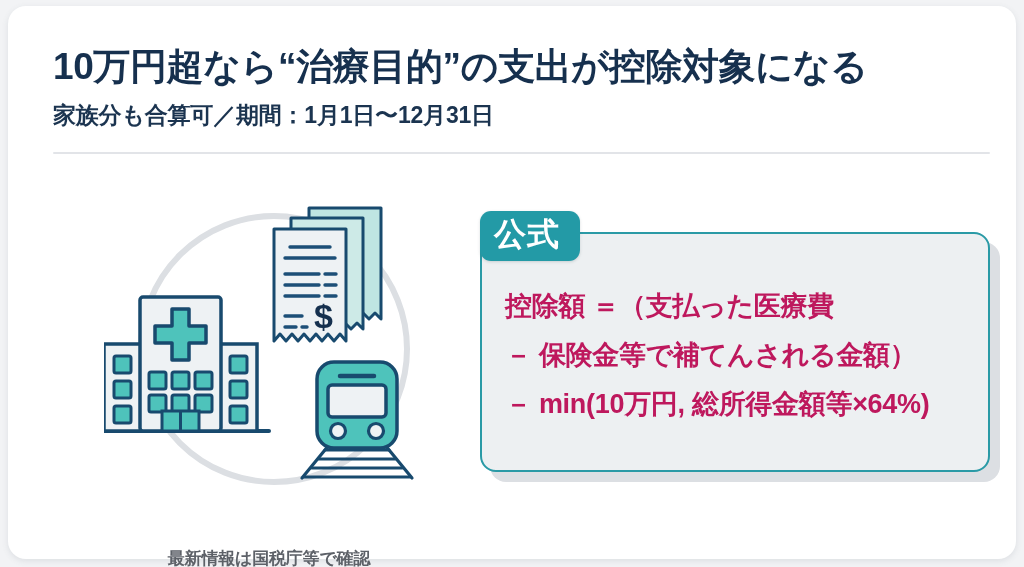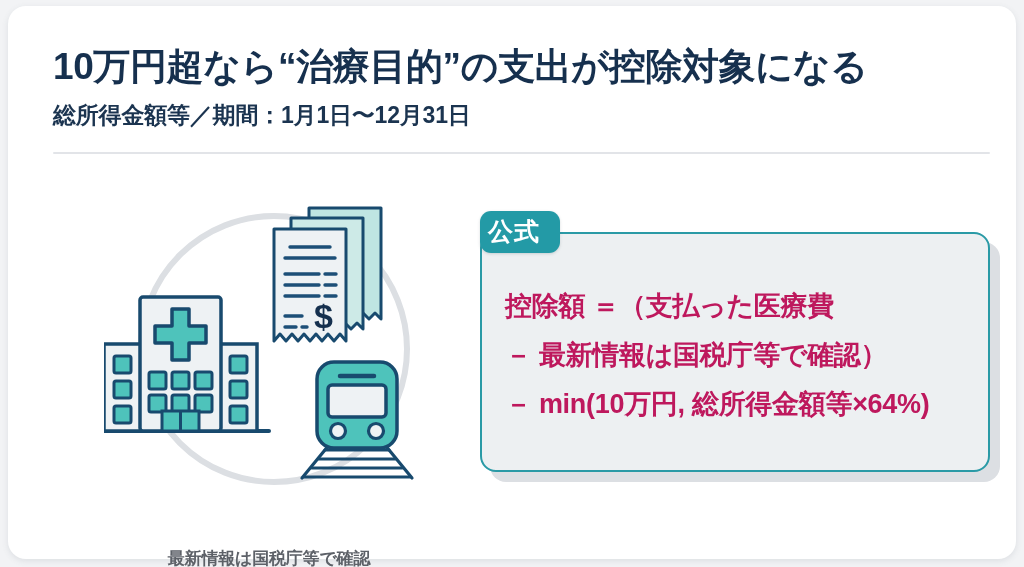--- a/index.html
+++ b/index.html
@@ -105,25 +105,25 @@
     height: 240px;
     background: #edf0f2;
     border: 2.5px solid #2a9aa6;
     border-radius: 16px;
   }
 
   .badge {
     position: absolute;
     left: 472px;
     top: 205px;
-    padding: 7px 20px 9px 8px;
+    padding: 7px 20px 9px 14px;
     background: #239aa6;
     border-radius: 11px;
     color: #ffffff;
-    font-size: 25px;
+    font-size: 32px;
     font-weight: bold;
     letter-spacing: 1px;
     line-height: 1.05;
     box-shadow: 0 1px 3px rgba(70,90,100,0.22);
   }
 
   .formula-lines {
     position: absolute;
     left: 497px;
     top: 276px;
@@ -140,21 +140,21 @@
   }
 </style>
 </head>
 <body>
 
 <div id="slide">
 
   <div class="card">
 
     <div class="title">10万円超なら“治療目的”の支出が控除対象になる</div>
-    <div class="subtitle">総所得金額等／期間：1月1日〜12月31日</div>
+    <div class="subtitle">家族分も合算可／期間：1月1日〜12月31日</div>
     <div class="divider"></div>
 
     <div class="illus">
       <svg viewBox="0 0 330 330" width="330" height="330" xmlns="http://www.w3.org/2000/svg">
 
         <circle cx="170" cy="163" r="133" fill="none" stroke="#dcdfe3" stroke-width="6"></circle>
 
         <g>
 
           <path d="M205 22 L277 22 L277 133 L271 127 L265 133 L259 127 L253 133 L247 127 L241 133 L235 127 L229 133 L223 127 L217 133 L211 127 L205 133 Z" fill="#bfe5e2" stroke="#184a6e" stroke-width="3" stroke-linejoin="round"></path>
@@ -244,18 +244,18 @@
     </div>
 
     <div class="caption">最新情報は国税庁等で確認</div>
 
     <div class="formula-shadow"></div>
     <div class="formula-box"></div>
     <div class="badge">公式</div>
 
     <div class="formula-lines">
       <div class="fline">控除額 ＝（支払った医療費</div>
-      <div class="fline">－ 最新情報は国税庁等で確認）</div>
+      <div class="fline">－ 保険金等で補てんされる金額）</div>
       <div class="fline">－ min(10万円, 総所得金額等×64%)</div>
     </div>
 
   </div>
 </div>
 
 </body></html>

